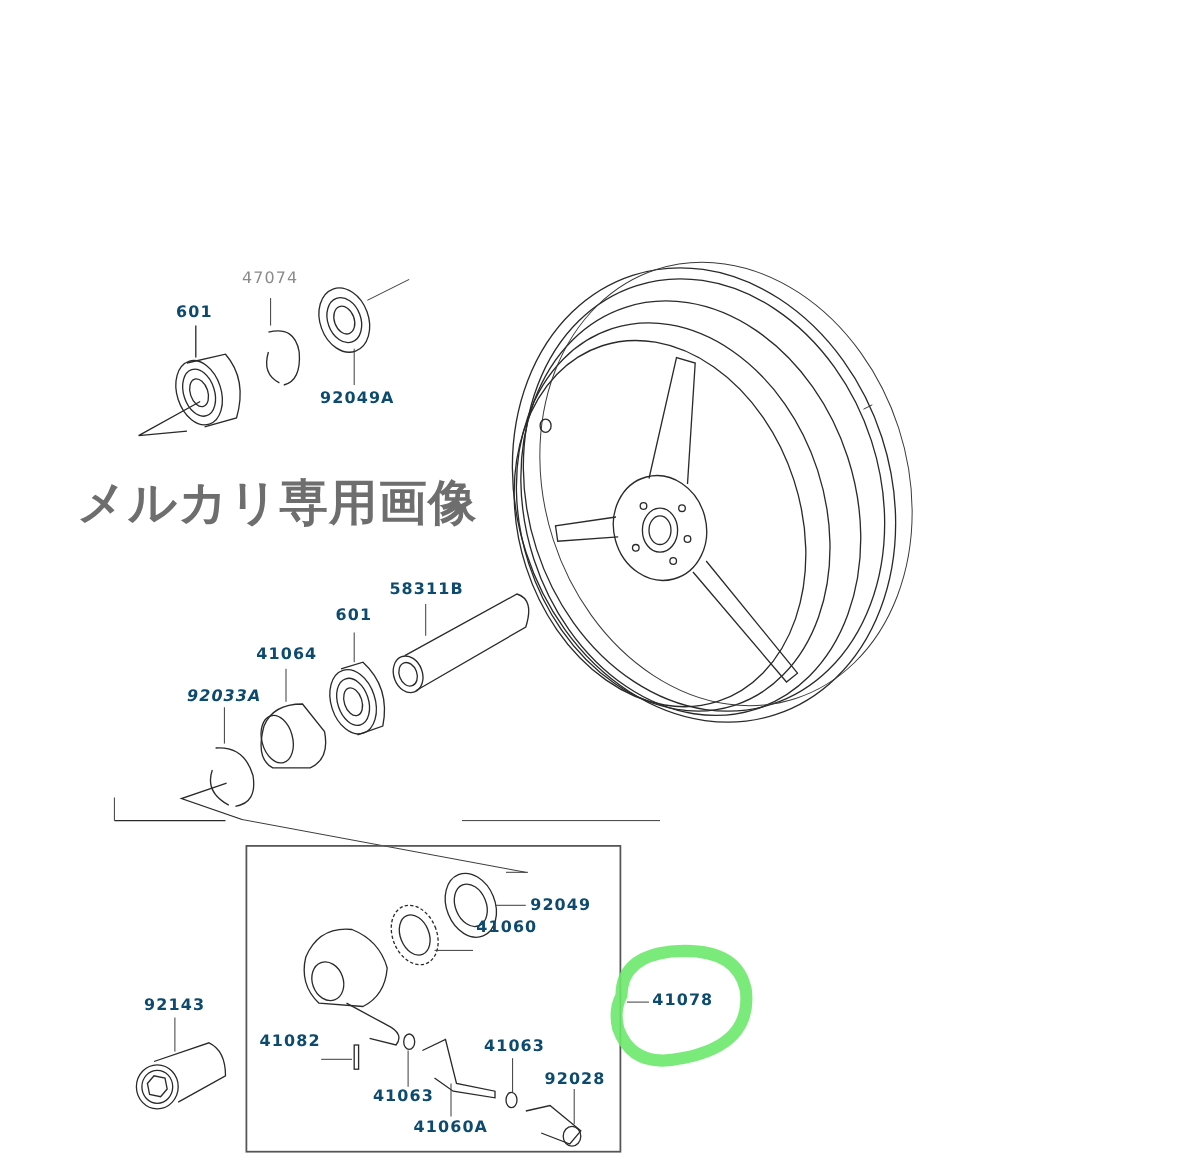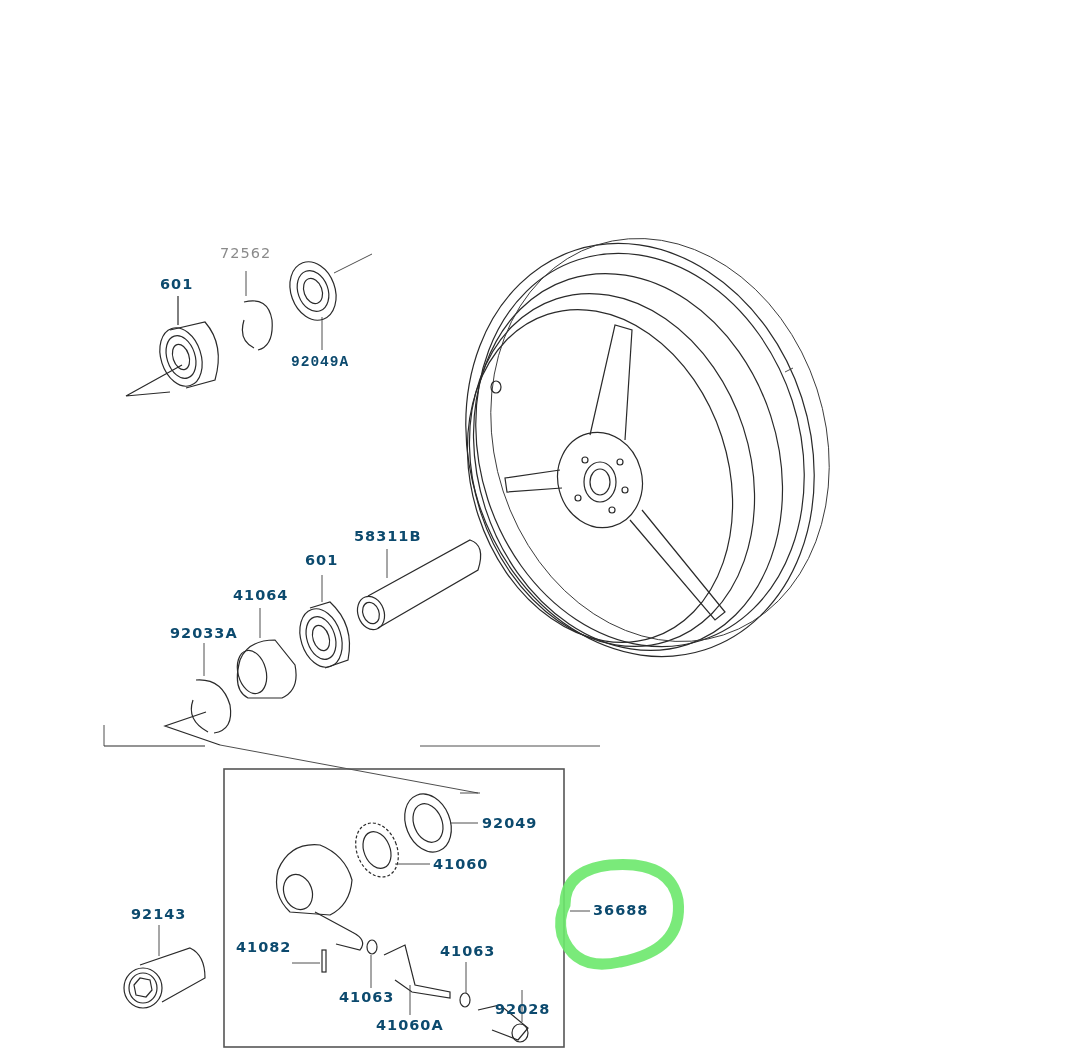--- a/index.html
+++ b/index.html
@@ -143,33 +143,34 @@
     <ellipse class="ln" cx="143" cy="988" rx="14" ry="15"></ellipse>
     <polygon class="ln" points="134,985 140,978 150,980 152,990 146,997 136,995"></polygon>
     <line class="thin" x1="159" y1="925" x2="159" y2="956"></line>
   </g>
 
   <path d="M565 905 Q565 870 610 865 Q670 860 678 900 Q684 950 620 962 Q575 972 562 935 Q558 918 565 905" fill="none" stroke="#6be86b" stroke-width="11" stroke-linecap="round" opacity="0.9"></path>
 </svg>
 
   
   <span class="lbl" style="left:160px;top:276px;">601</span>
-  <span class="lbl faded" style="left:220px;top:245px;">72562</span>
-  <span class="lbl" style="left:291px;top:354px;font-family:Liberation Mono, monospace;">92049A</span>
+  <span class="lbl faded" style="left:220px;top:245px;">47074</span>
+  <span class="lbl" style="left:291px;top:354px;">92049A</span>
 
   <span class="lbl" style="left:354px;top:528px;">58311B</span>
   <span class="lbl" style="left:305px;top:552px;">601</span>
   <span class="lbl" style="left:233px;top:587px;">41064</span>
-  <span class="lbl" style="left:170px;top:625px;">92033A</span>
+  <span class="lbl" style="left:170px;top:625px;font-style:italic;">92033A</span>
 
   <span class="lbl" style="left:482px;top:815px;text-align:center;">92049</span>
-  <span class="lbl" style="left:433px;top:856px;">41060</span>
-  <span class="lbl" style="left:593px;top:902px;">36688</span>
+  <span class="lbl" style="left:433px;top:835px;">41060</span>
+  <span class="lbl" style="left:593px;top:902px;">41078</span>
 
   <span class="lbl" style="left:131px;top:906px;">92143</span>
   <span class="lbl" style="left:236px;top:939px;">41082</span>
   <span class="lbl" style="left:339px;top:989px;">41063</span>
   <span class="lbl" style="left:440px;top:943px;">41063</span>
-  <span class="lbl" style="left:495px;top:973px;margin-top:28px;">92028</span>
+  <span class="lbl" style="left:495px;top:973px;">92028</span>
   <span class="lbl" style="left:376px;top:1017px;">41060A</span>
 
   
+  <div class="watermark">メルカリ専用画像</div>
 </div>
 
 </body></html>

